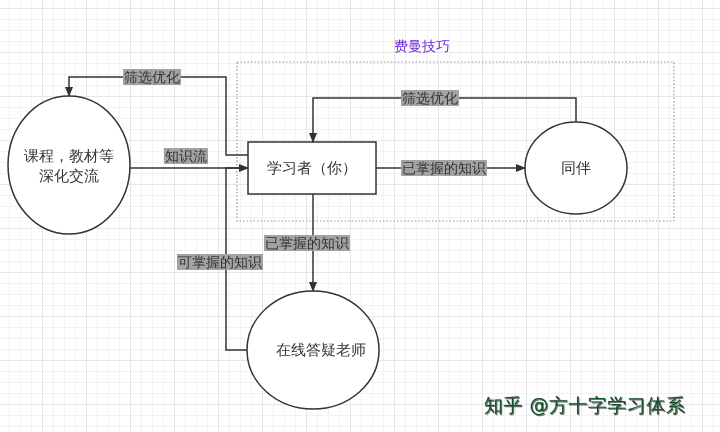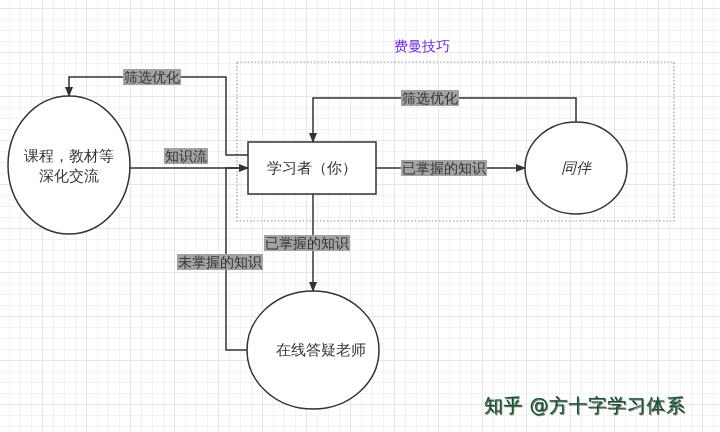--- a/index.html
+++ b/index.html
@@ -60,23 +60,23 @@
   <path d="M247,350 L226,350 L226,168 L248,168" fill="none" stroke="#333333" stroke-width="1.5"></path>
 </svg>
 
 <div class="group-title" style="left:394px; top:38px;">费曼技巧</div>
 
 <div class="node-text" style="left:10px; top:146px; width:118px;">
   <div>课程，教材等</div>
   <div>深化交流</div>
 </div>
 <div class="node-text" style="left:248px; top:158px; width:128px;">学习者（你）</div>
-<div class="node-text" style="left:526px; top:158px; width:100px;font-style:italic;">同伴</div>
+<div class="node-text" style="left:526px; top:158px; width:100px;">同伴</div>
 <div class="node-text" style="left:248px; top:340px; width:146px;">在线答疑老师</div>
 
 <div class="lbl" style="left:123px; top:69px;">筛选优化</div>
 <div class="lbl" style="left:164px; top:148px;">知识流</div>
 <div class="lbl" style="left:401px; top:90px;">筛选优化</div>
 <div class="lbl" style="left:401px; top:160px;">已掌握的知识</div>
 <div class="lbl" style="left:264px; top:235px;">已掌握的知识</div>
-<div class="lbl" style="left:177px; top:254px;">未掌握的知识</div>
+<div class="lbl" style="left:177px; top:254px;">可掌握的知识</div>
 
 <div class="watermark" style="left:484px; top:393px;">知乎 @方十字学习体系</div>
 
 </body></html>

